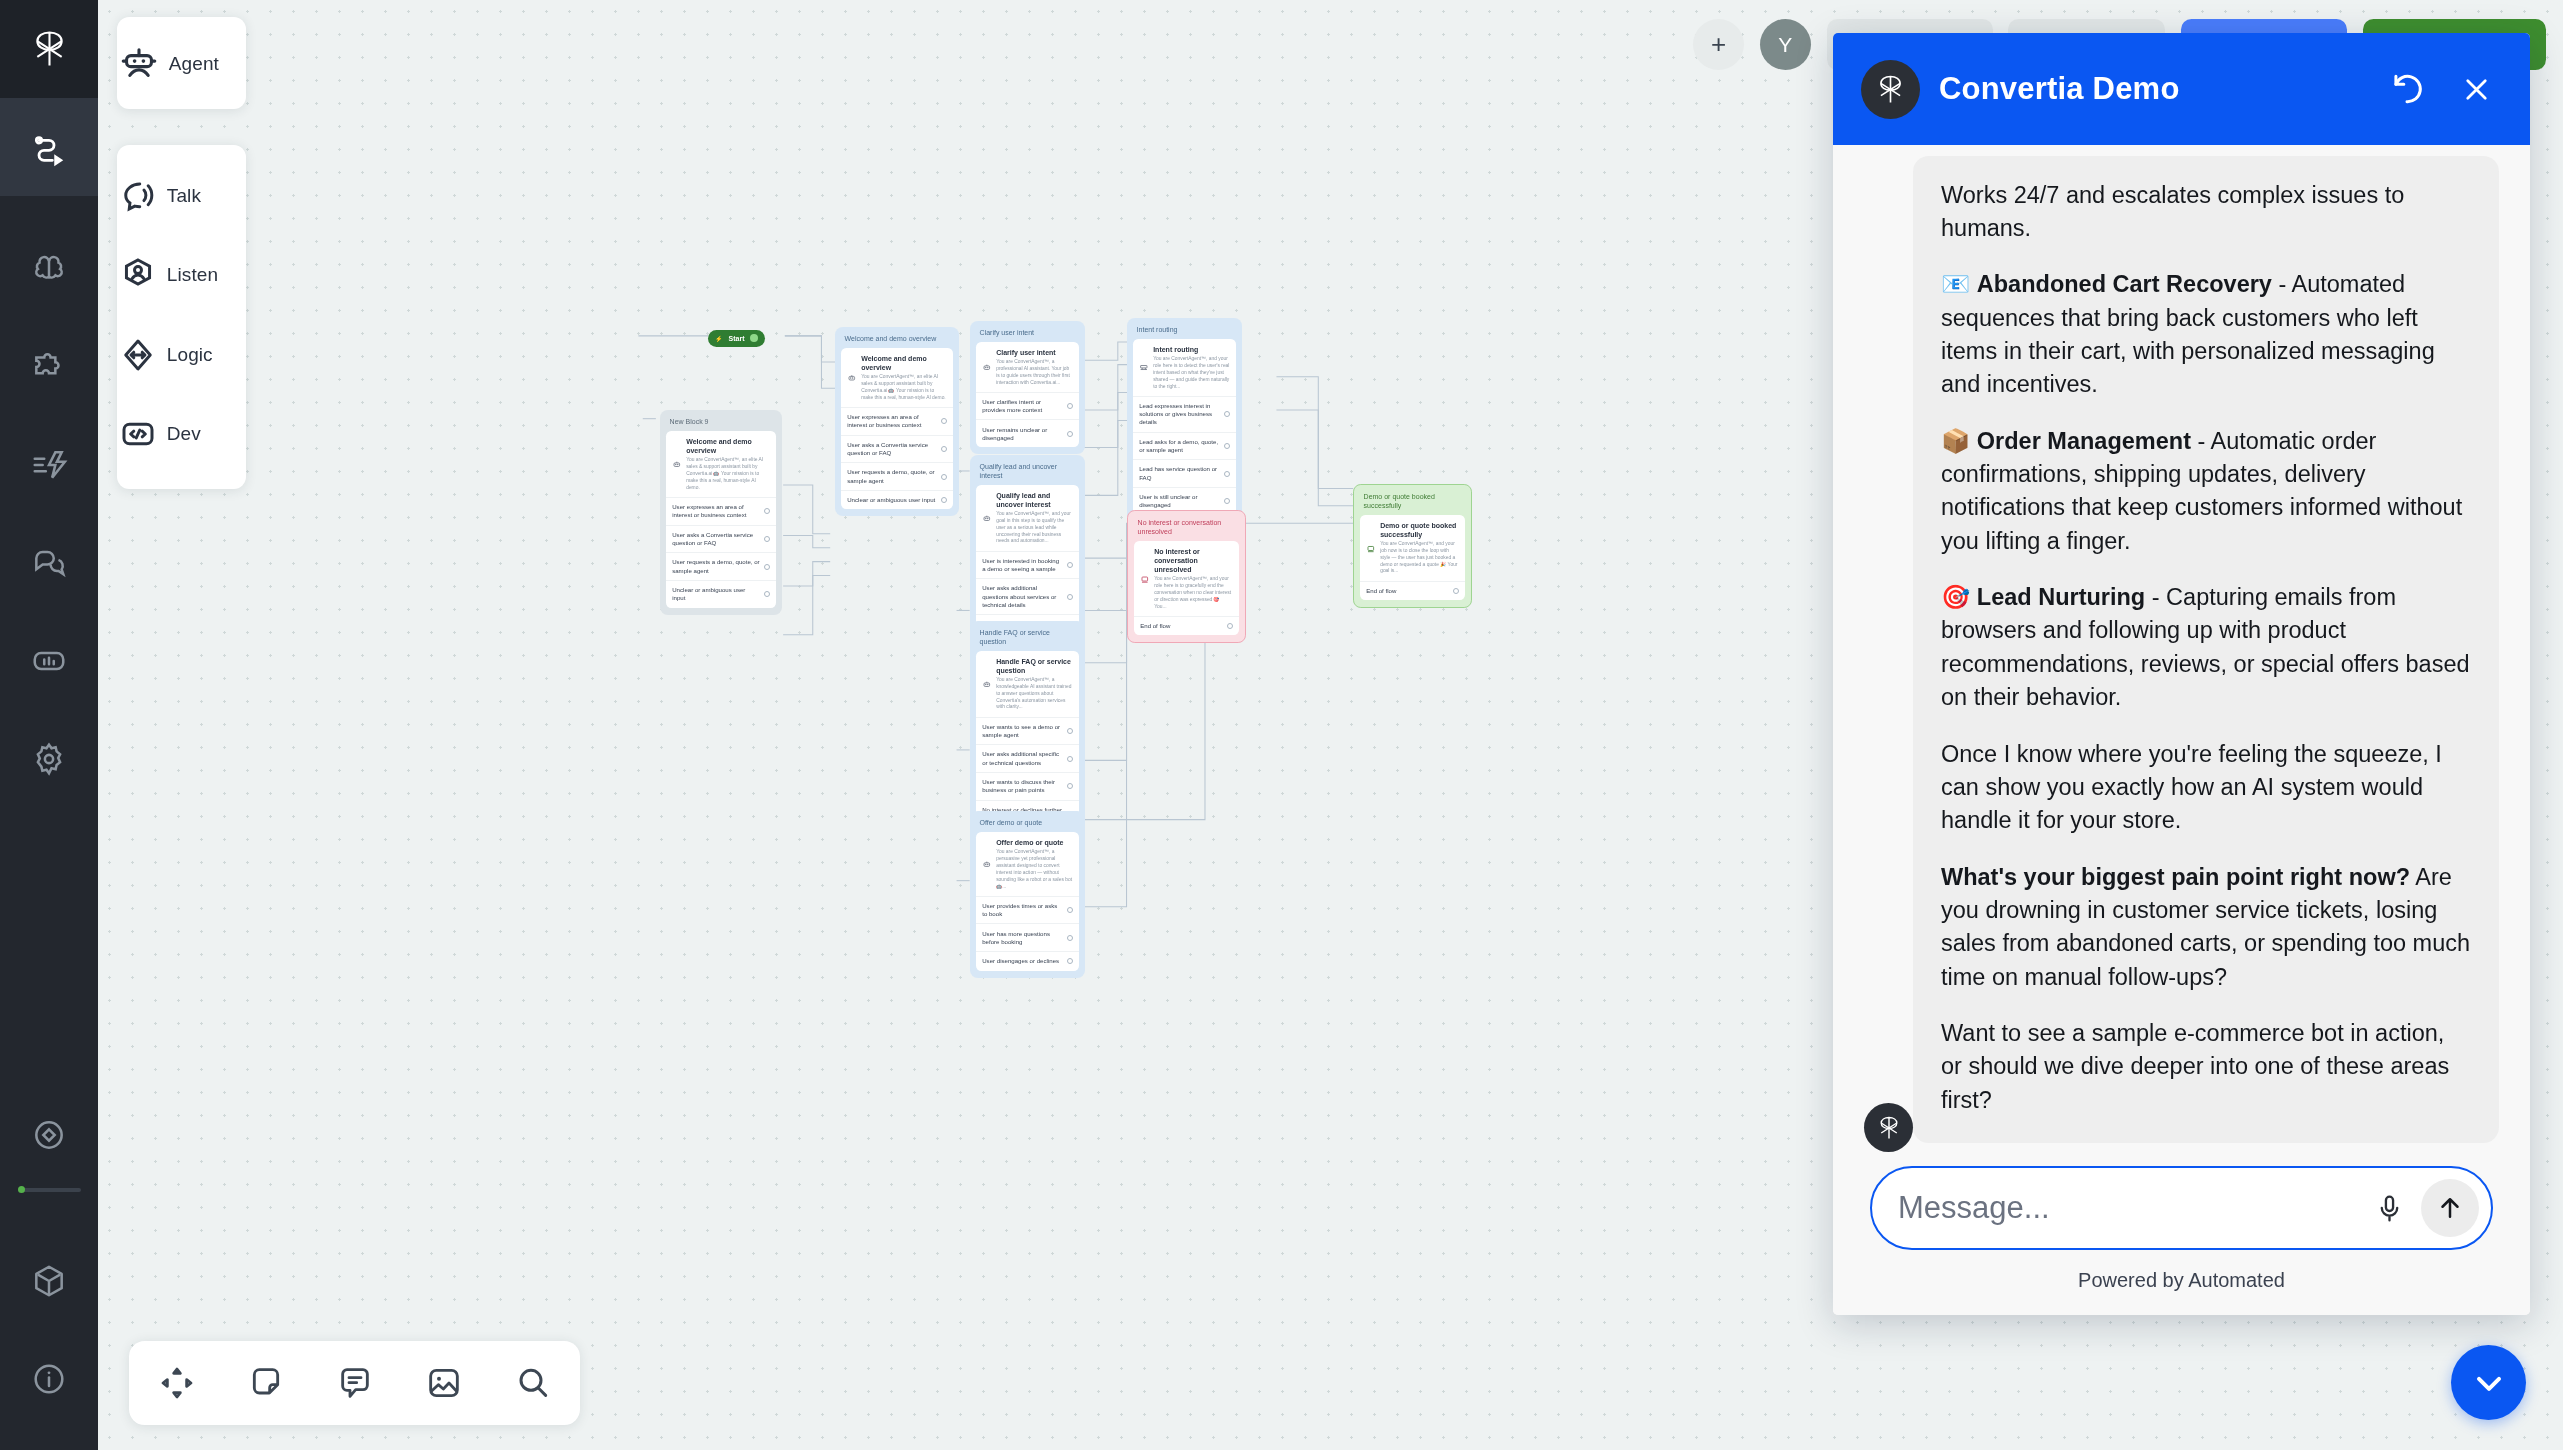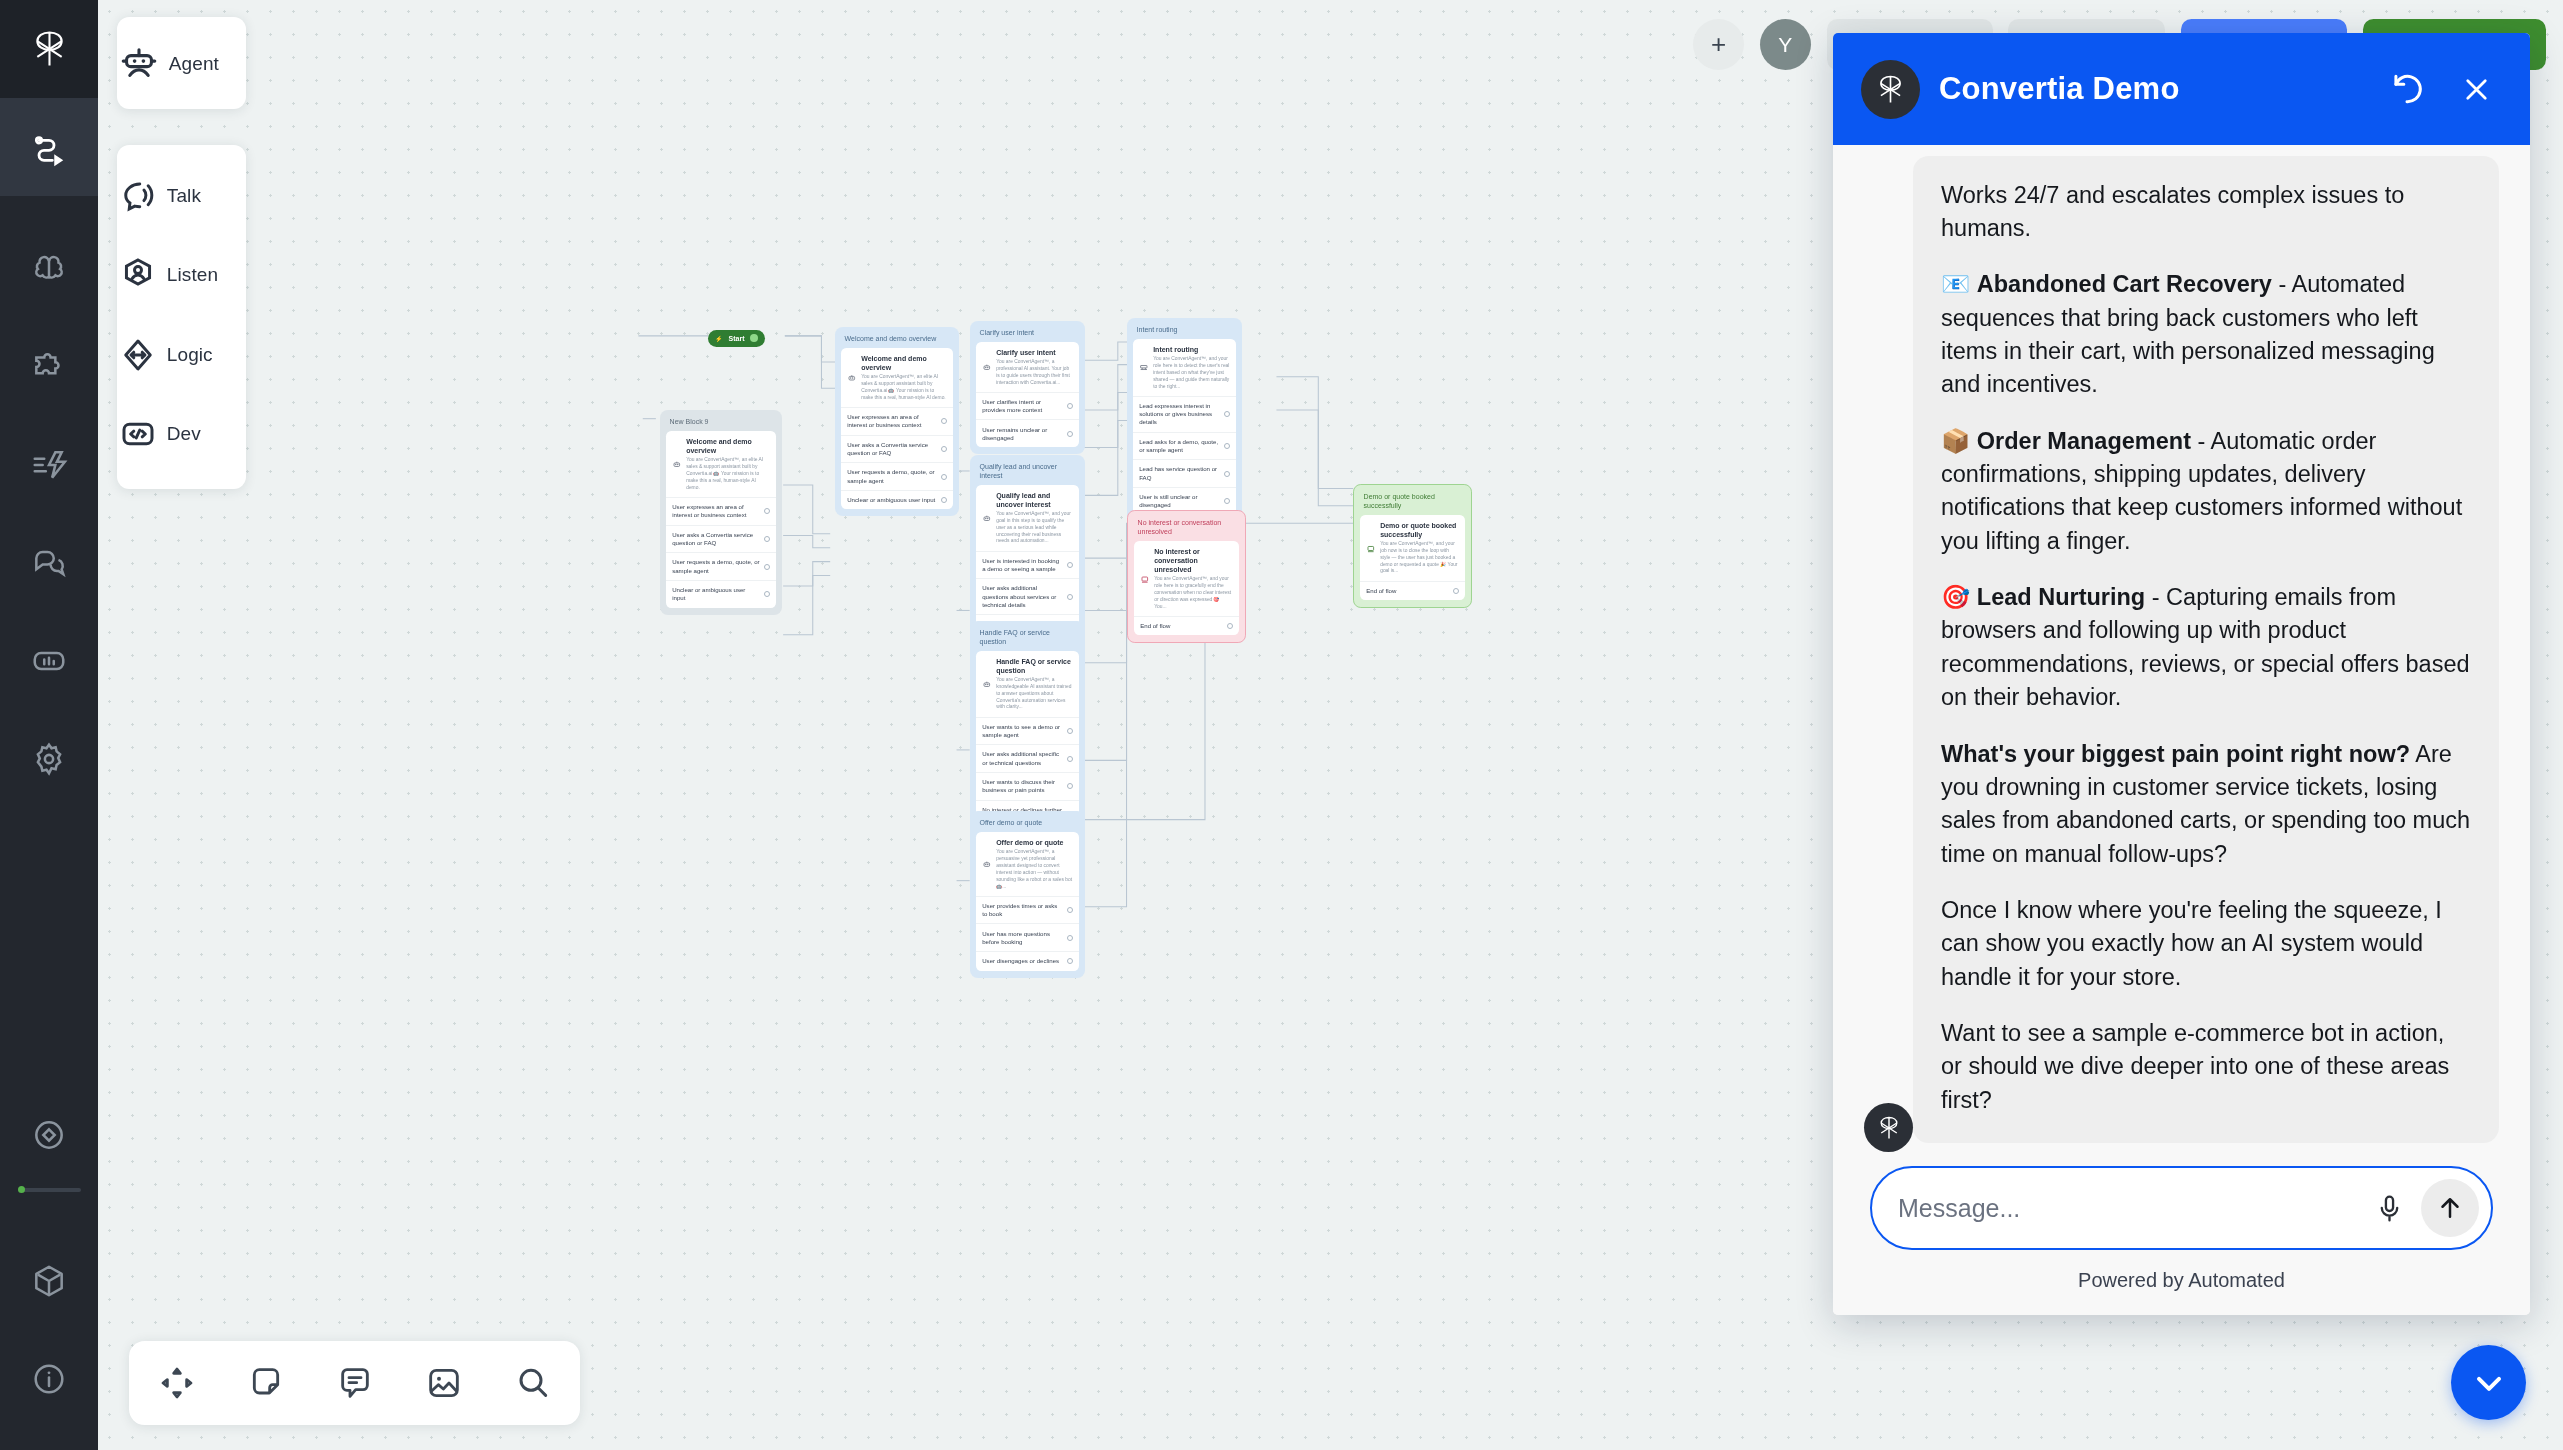--- a/index.html
+++ b/index.html
@@ -149,21 +149,21 @@
     width: 49px; height: 49px; border-radius: 50%; background: #2b2f36;
     display: flex; align-items: center; justify-content: center; flex: 0 0 49px;
     position: absolute; left: 31px; bottom: 0;
   }
   .w-foot { flex: 0 0 auto; padding: 14px 37px 23px; background: #f8f8f8; }
   .inputwrap {
     height: 84px; border: 2.6px solid #0a57f2; border-radius: 42px; background: #fff;
     display: flex; align-items: center; padding: 0 12.2px 0 26px; gap: 7px;
   }
   .inputwrap input {
-    flex: 1; border: 0; outline: 0; font-size: 25px; color: #701a75;
+    flex: 1; border: 0; outline: 0; font-size: 31px; color: #701a75;
     font-family: "Liberation Sans", sans-serif; background: transparent;
   }
   .inputwrap input::placeholder { color: #6b7280; }
   .mic-btn { width: 49px; height: 49px; display: flex; align-items: center; justify-content: center; cursor: pointer; }
   .send-btn {
     width: 58px; height: 58px; border-radius: 50%; background: #ececec;
     display: flex; align-items: center; justify-content: center; cursor: pointer;
   }
   .powered { text-align: center; font-size: 20px; color: #3b4250; margin-top: 19px; }
   .fab {
@@ -672,22 +672,22 @@
             <svg width="30" height="26" viewBox="0 0 54 46" fill="none" stroke="#fff" stroke-width="2.6">
               <path d="M27 4v38M27 4c-8 0-14 4-14 10s6 10 14 10 14-4 14-10S35 4 27 4z"></path>
               <path d="M13 14 41 32M41 14 13 32"></path>
             </svg>
           </div>
           <div class="bubble" id="bubble">
               <p>Works 24/7 and escalates complex issues to humans.</p>
               <p><span>📧 </span><b>Abandoned Cart Recovery</b> - Automated sequences that bring back customers who left items in their cart, with personalized messaging and incentives.</p>
               <p><span>📦 </span><b>Order Management</b> - Automatic order confirmations, shipping updates, delivery notifications that keep customers informed without you lifting a finger.</p>
               <p><span>🎯 </span><b>Lead Nurturing</b> - Capturing emails from browsers and following up with product recommendations, reviews, or special offers based on their behavior.</p>
+              <p>Once I know where you're feeling the squeeze, I can show you exactly how an AI system would handle it for your store.</p>
               <p><b>What's your biggest pain point right now?</b> Are you drowning in customer service tickets, losing sales from abandoned carts, or spending too much time on manual follow-ups?</p>
-              <p>Once I know where you're feeling the squeeze, I can show you exactly how an AI system would handle it for your store.</p>
               <p>Want to see a sample e-commerce bot in action, or should we dive deeper into one of these areas first?</p>
             </div>
         </div>
       </div>
     </div>
 
     <div class="w-foot">
       <div class="inputwrap">
         <input type="text" placeholder="Message..." style="">
         <div class="mic-btn">

